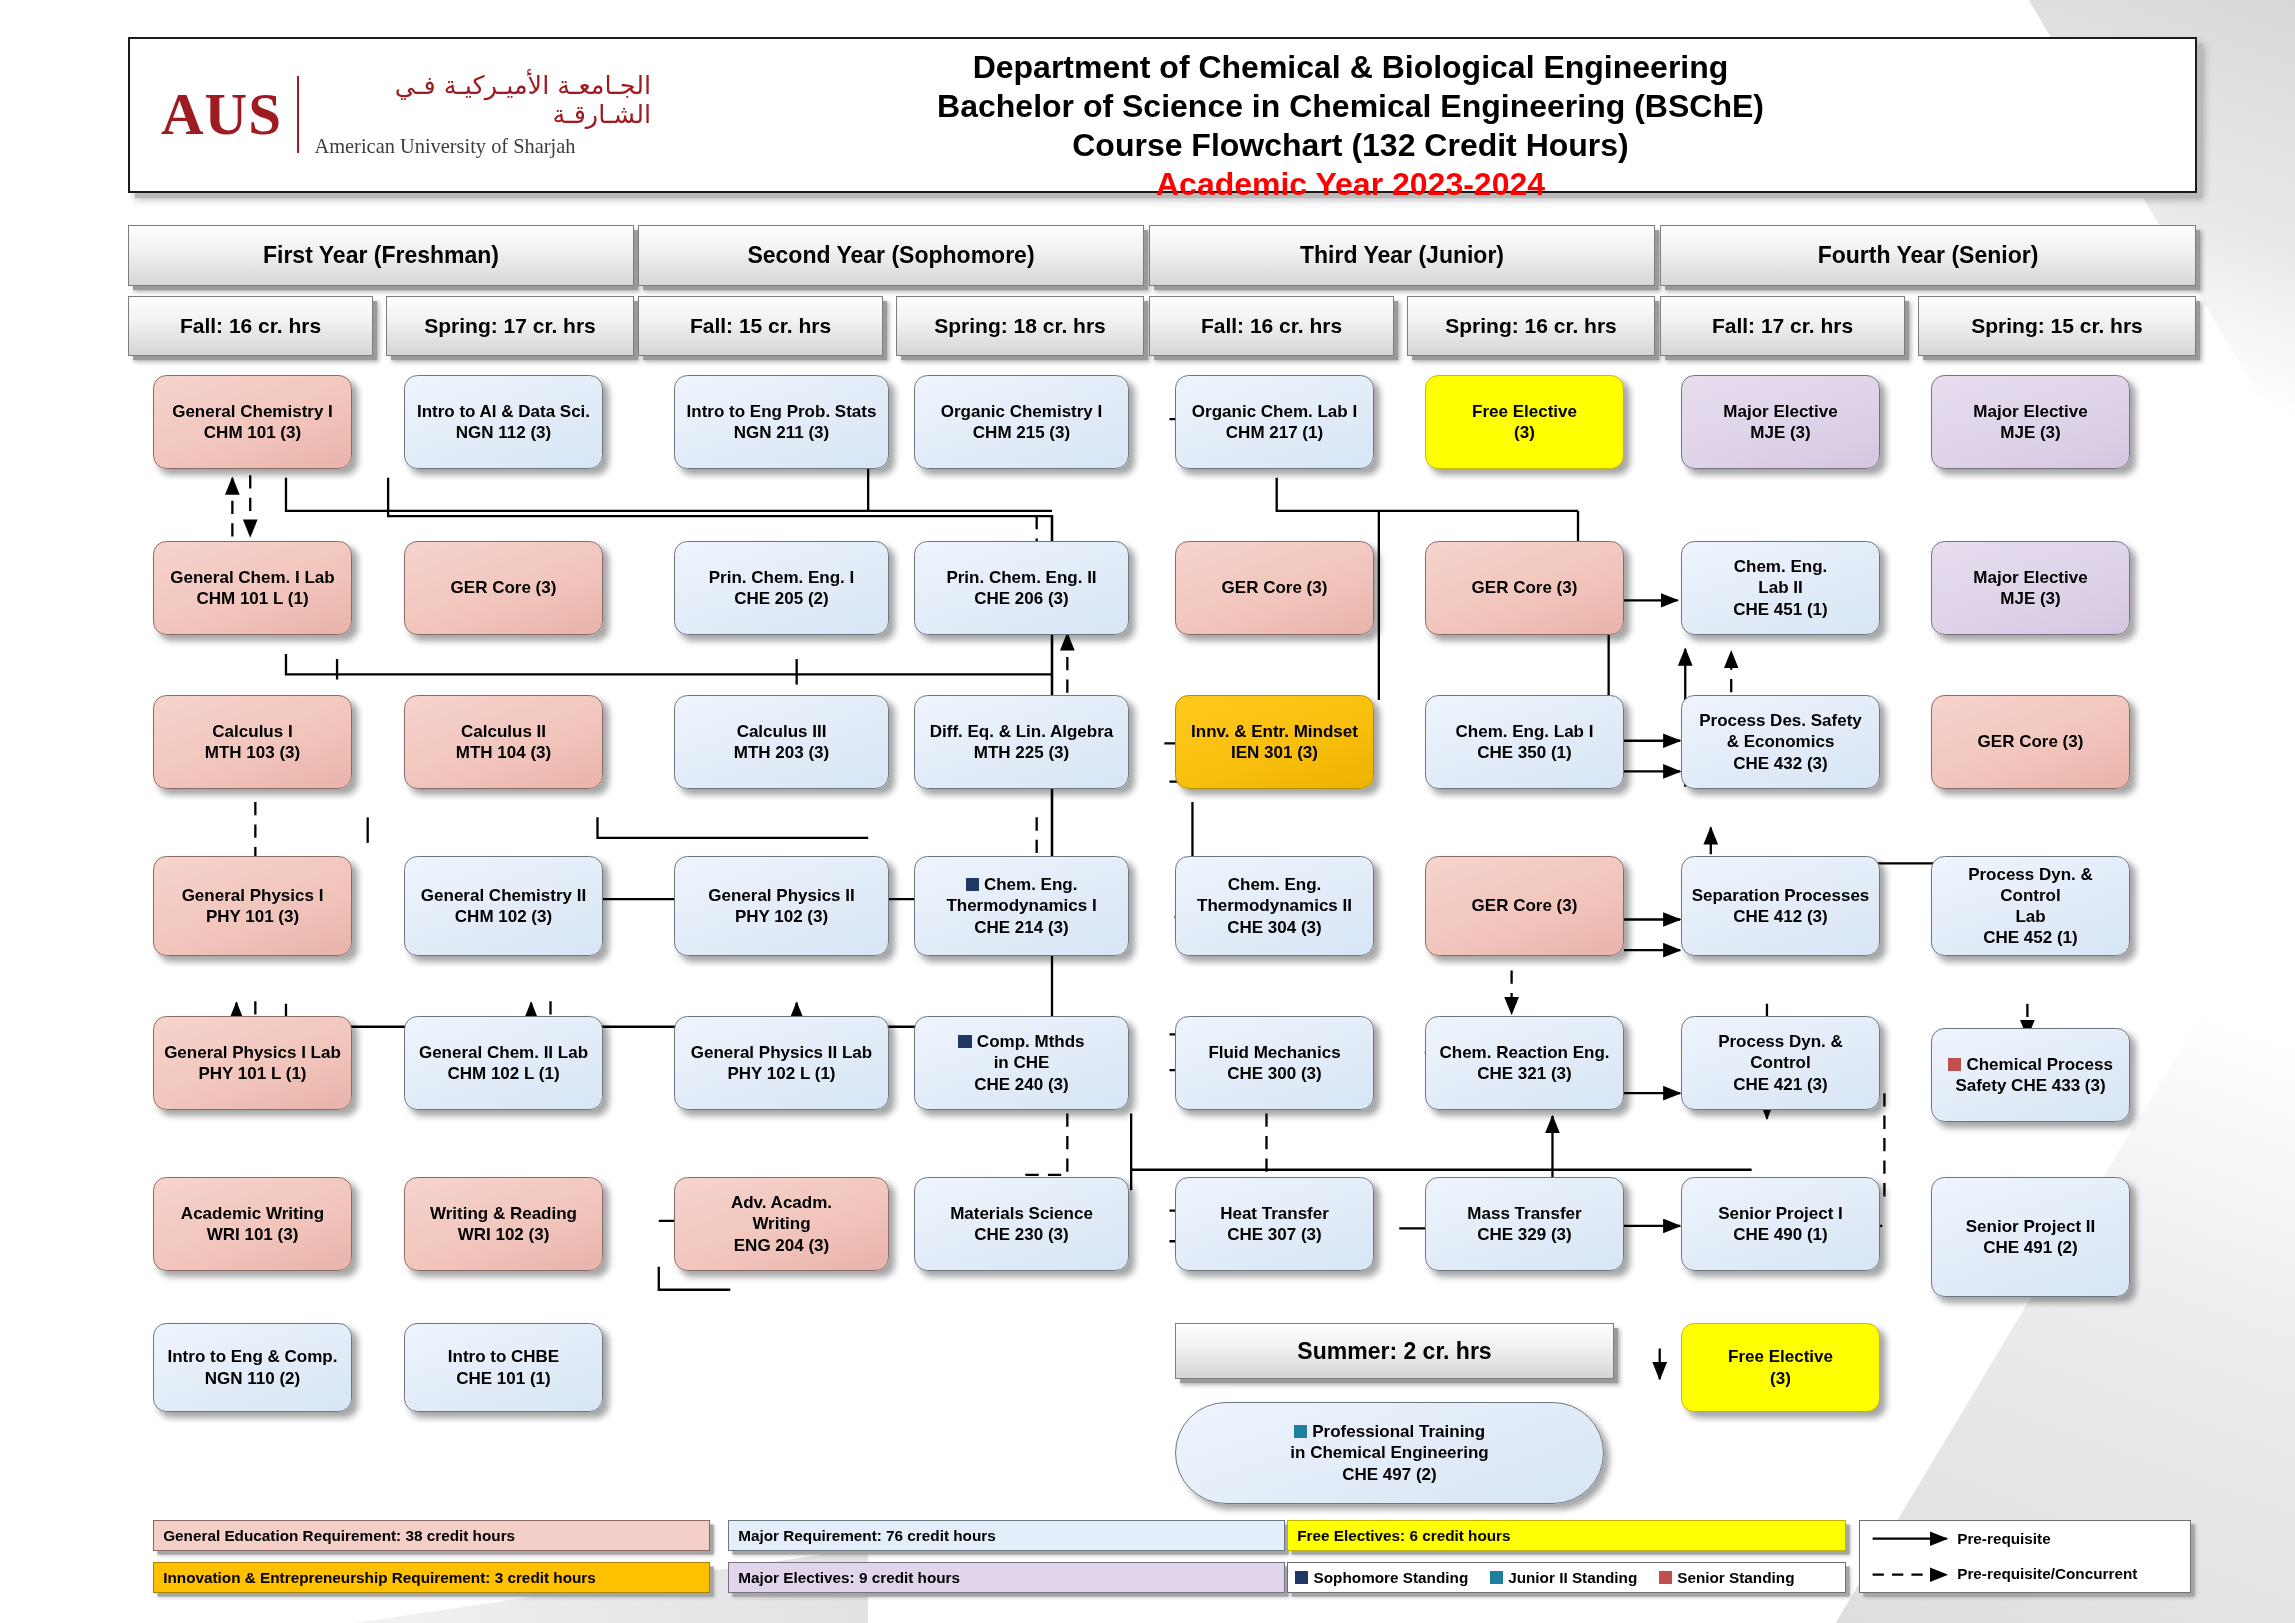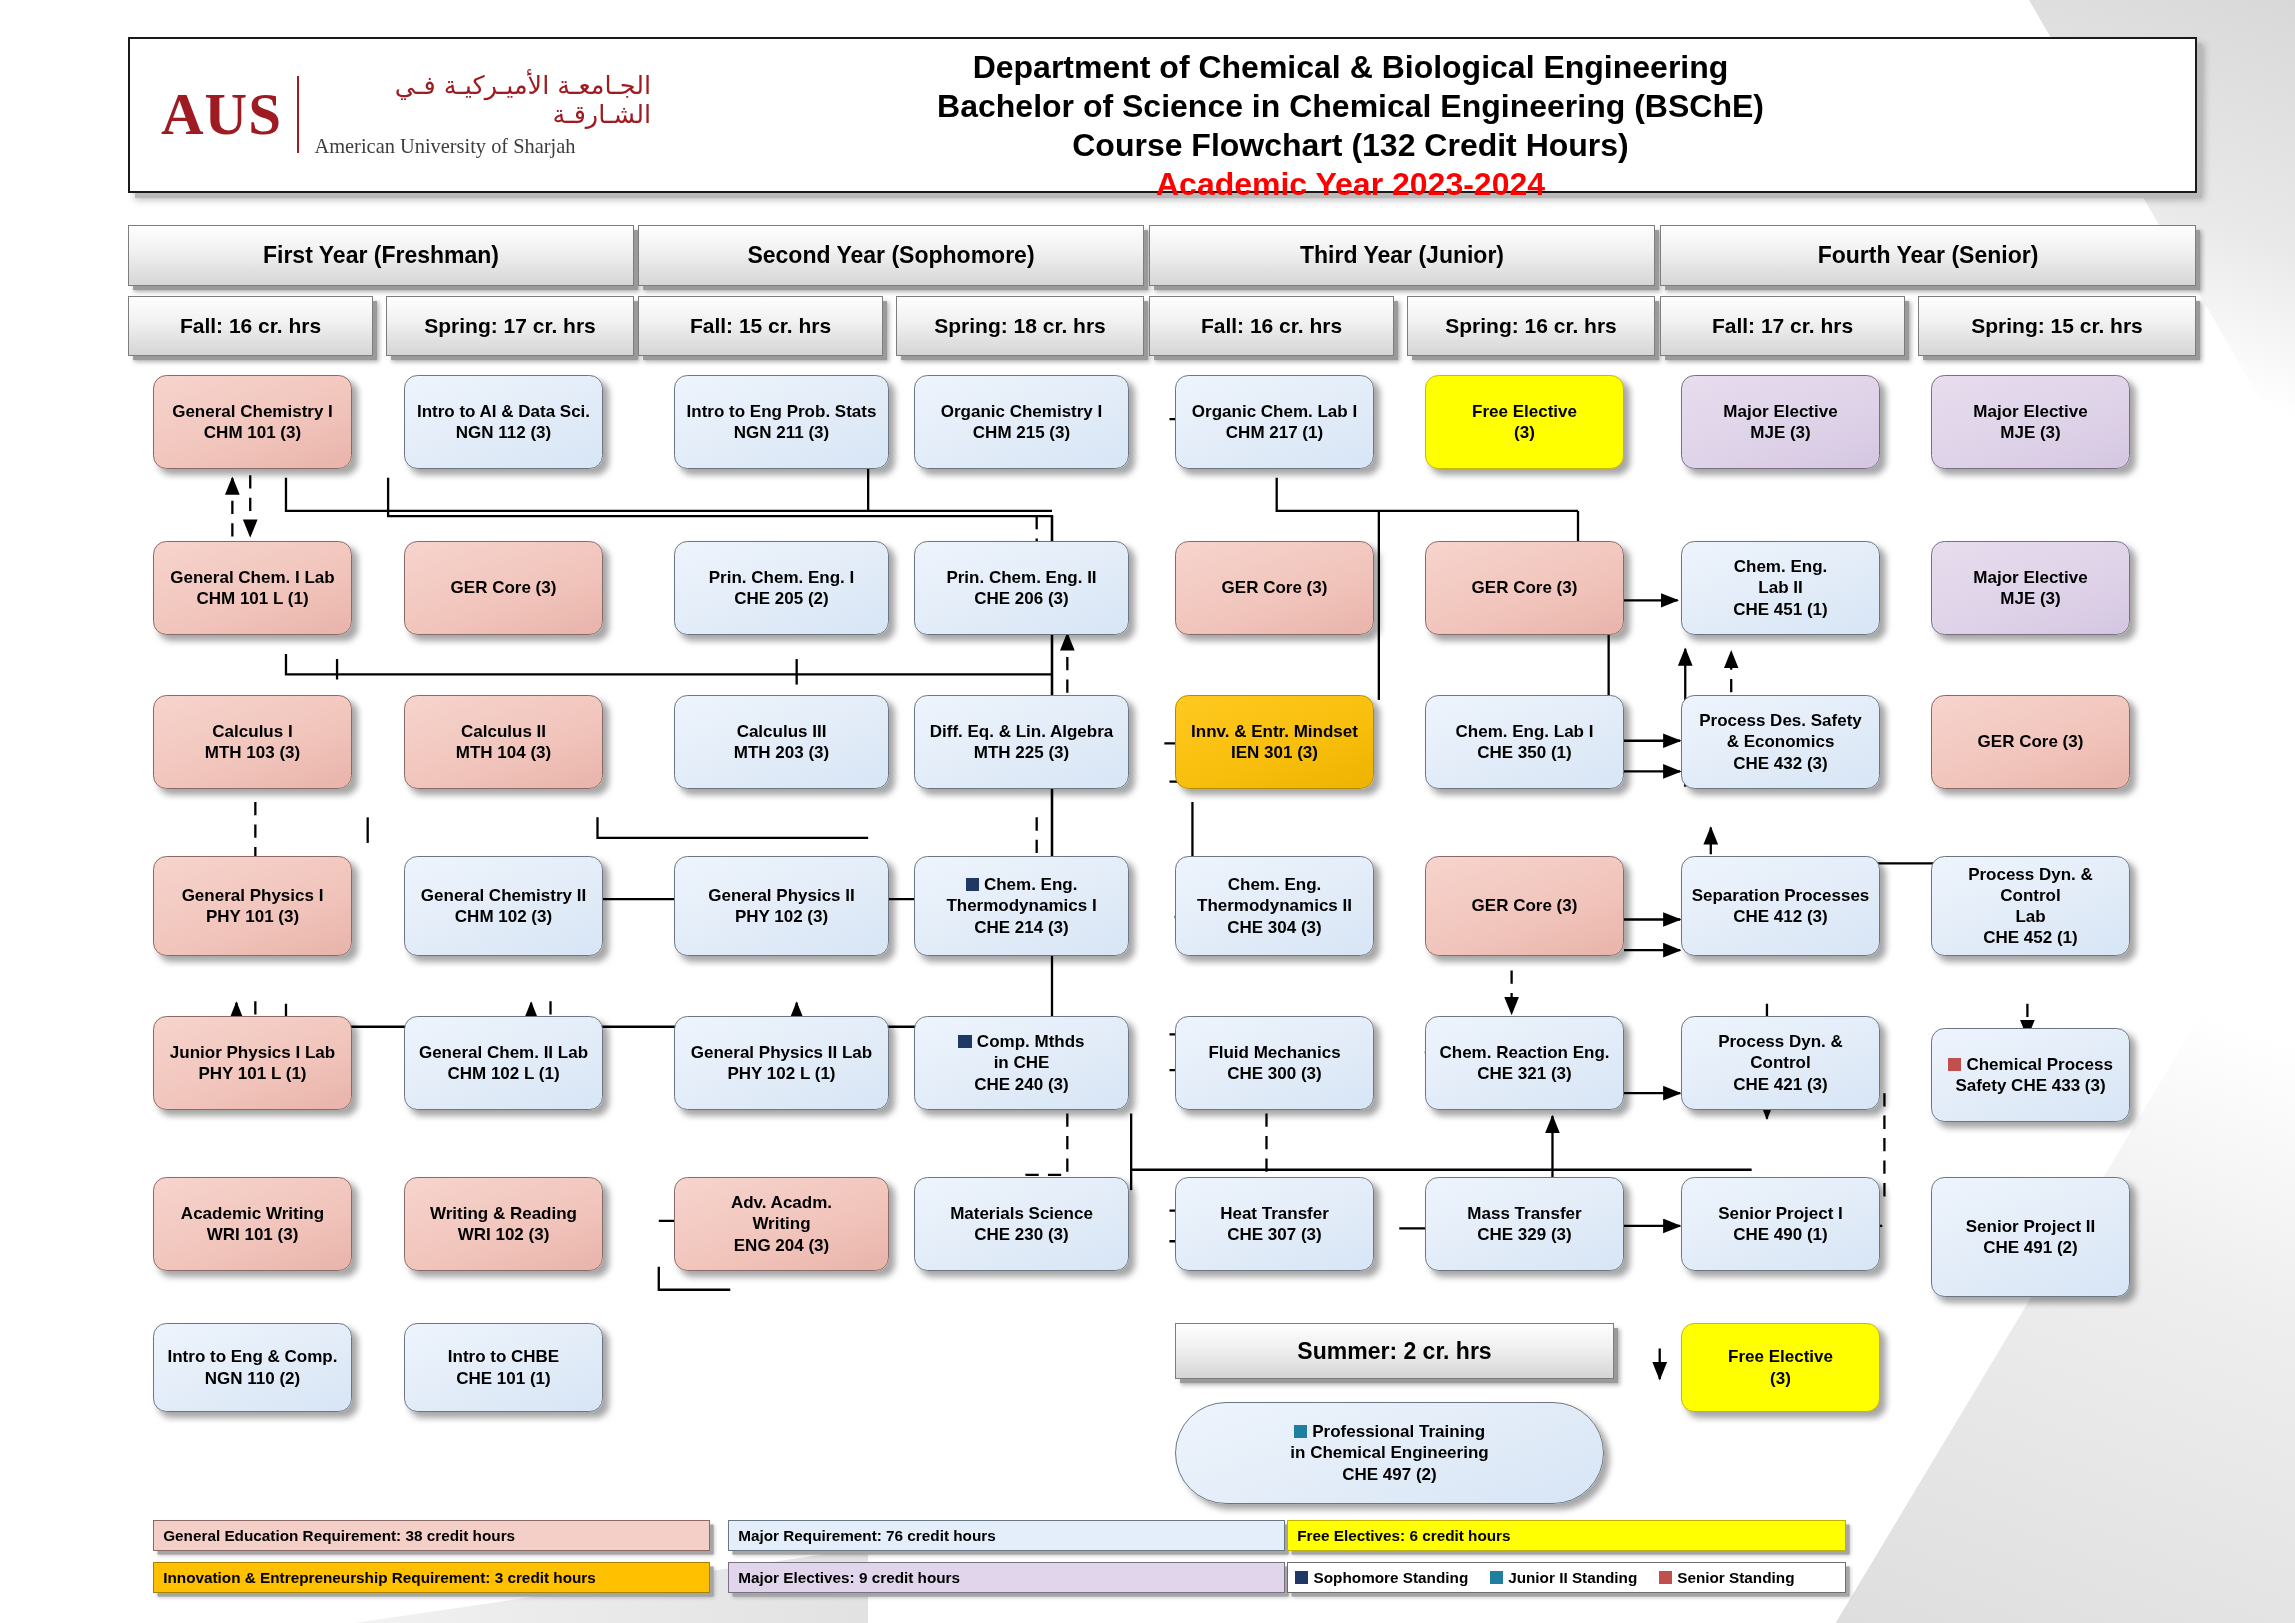--- a/index.html
+++ b/index.html
@@ -404,21 +404,21 @@
       <div class="course c-major" style="left: 1681px; top: 856px; width: 199px; height: 100px;">
         <div><span>Separation Processes</span></div>
         <div>CHE 412 (3)</div>
       </div>
       <div class="course c-major" style="left: 1931px; top: 856px; width: 199px; height: 100px;">
         <div><span>Process Dyn. &amp; Control</span></div>
         <div><span>Lab</span></div>
         <div>CHE 452 (1)</div>
       </div>
       <div class="course c-ger" style="left: 153px; top: 1016px; width: 199px; height: 94px;">
-        <div><span>Junior Physics I Lab</span></div>
+        <div><span>General Physics I Lab</span></div>
         <div>PHY 101 L (1)</div>
       </div>
       <div class="course c-major" style="left: 404px; top: 1016px; width: 199px; height: 94px;">
         <div><span>General Chem. II Lab</span></div>
         <div>CHM 102 L (1)</div>
       </div>
       <div class="course c-major" style="left: 674px; top: 1016px; width: 215px; height: 94px;">
         <div><span>General Physics II Lab</span></div>
         <div>PHY 102 L (1)</div>
       </div>
@@ -510,15 +510,36 @@
 
   <div class="leg leg-white leg-stand" style="left:1287px;top:1562px;width:559px;height:31px;padding-left:7.2px;">
     <span class="sq sq-soph"></span>
     <span class="lbl">Sophomore Standing</span>
     <span class="sq sq-jun"></span>
     <span class="lbl">Junior II Standing</span>
     <span class="sq sq-sen"></span>
     <span class="lbl">Senior Standing</span>
   </div>
 
+  <div class="leg leg-white" style="left:1859px;top:1520px;width:332px;height:73px;
+              flex-direction:column;align-items:flex-start;justify-content:center;
+              padding-left:0;">
+    <div style="display:flex;align-items:center;height:50%;width:100%;">
+      <svg width="87" height="17.4" style="margin-left:10.2px;" viewBox="0 0 170 34">
+        <defs>
+            <marker id="ah2" markerWidth="9" markerHeight="9" refX="7.4" refY="3.2" orient="auto" markerUnits="strokeWidth">
+              <path d="M0,0 L8,3.2 L0,6.4 z" fill="#000"></path>
+            </marker>
+          </defs>
+        <line x1="5" y1="17" x2="150" y2="17" stroke="#000" stroke-width="4.5" marker-end="url(#ah2)"></line>
+      </svg>
+      <span>Pre-requisite</span>
+    </div>
+    <div style="display:flex;align-items:center;height:50%;width:100%;">
+      <svg width="87" height="17.4" style="margin-left:10.2px;" viewBox="0 0 170 34">
+        <line x1="5" y1="17" x2="150" y2="17" stroke="#000" stroke-width="4.5" stroke-dasharray="22,16" marker-end="url(#ah2)"></line>
+      </svg>
+      <span>Pre-requisite/Concurrent</span>
+    </div>
+  </div>
 
 </div>
 
 
 </body></html>

